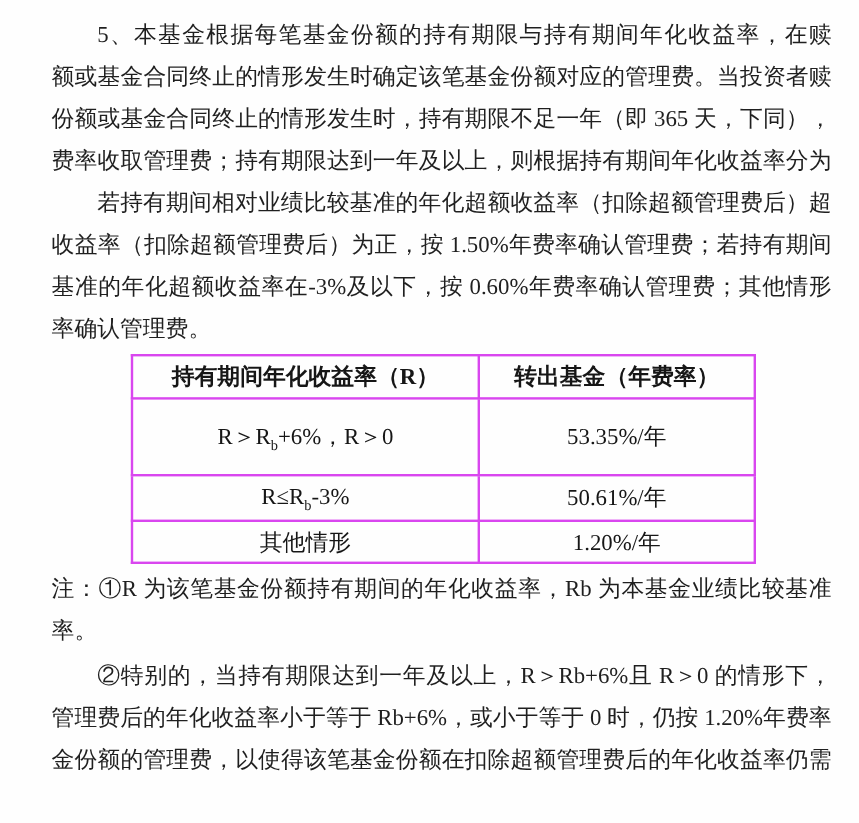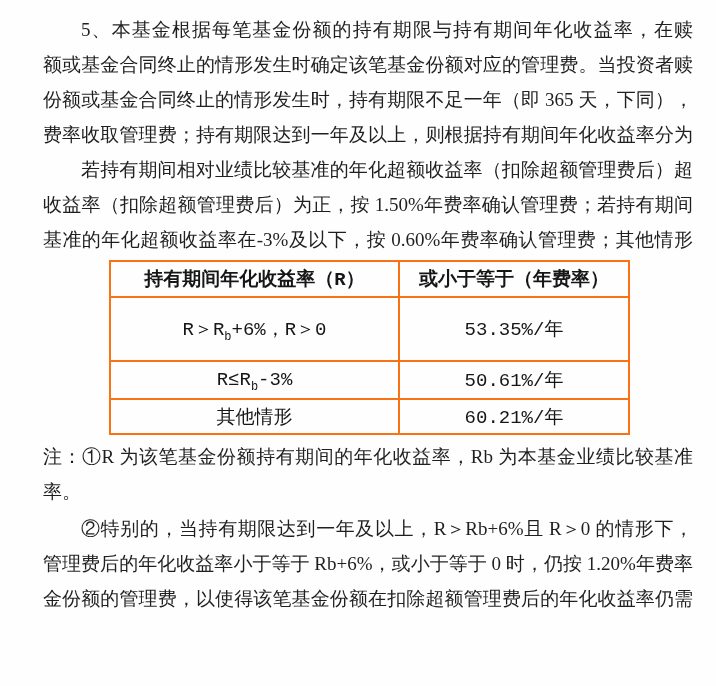--- a/index.html
+++ b/index.html
@@ -35,27 +35,26 @@
   .line.first {
     text-indent: 38px;
   }
   table.rate {
     border-collapse: collapse;
     table-layout: fixed;
     width: 519px;
     margin: 3px 0 0 66px;
   }
   table.rate th, table.rate td {
-    border: 2px solid #f97316;
+    border: 2px solid #d946ef;
     text-align: center;
     vertical-align: middle;
     padding: 0;
     font-size: 19px;
     color: #161616;
-    font-family: Liberation Mono, monospace;
   }
   table.rate th { font-weight: bold; height: 34px; }
   tr.r1 td { height: 62px; }
   tr.r2 td { height: 36px; }
   tr.r3 td { height: 33px; }
   sub.rb {
     font-size: 12px;
     line-height: 0;
   }
   .note { margin-top: 4px; }
@@ -70,45 +69,46 @@
     <div class="line j first">5、本基金根据每笔基金份额的持有期限与持有期间年化收益率，在赎回、转出基金份</div>
     <div class="line j">额或基金合同终止的情形发生时确定该笔基金份额对应的管理费。当投资者赎回、转出基金</div>
     <div class="line j">份额或基金合同终止的情形发生时，持有期限不足一年（即 365 天，下同），则按 1.20%年</div>
     <div class="line j">费率收取管理费；持有期限达到一年及以上，则根据持有期间年化收益率分为以下三种情况，</div>
   </div>
 
   <div class="para">
     <div class="line j first">若持有期间相对业绩比较基准的年化超额收益率（扣除超额管理费后）超过 6%且持有</div>
     <div class="line j">收益率（扣除超额管理费后）为正，按 1.50%年费率确认管理费；若持有期间相对业绩比较</div>
     <div class="line j">基准的年化超额收益率在-3%及以下，按 0.60%年费率确认管理费；其他情形按 1.20%年费</div>
+    <div class="line">率确认管理费。</div>
   </div>
 
   <table class="rate">
     <colgroup>
       <col style="width:289px">
       <col style="width:230px">
     </colgroup>
     <thead>
       <tr>
         <th>持有期间年化收益率（R）</th>
-        <th>或小于等于（年费率）</th>
+        <th>转出基金（年费率）</th>
       </tr>
     </thead>
     <tbody>
       <tr class="r1">
         <td><span>R＞R</span><sub class="rb">b</sub><span>+6%，R＞0</span></td>
         <td>53.35%/年</td>
       </tr>
       <tr class="r2">
         <td><span>R≤R</span><sub class="rb">b</sub><span>-3%</span></td>
         <td>50.61%/年</td>
       </tr>
       <tr class="r3">
         <td><span>其他情形</span><sub class="rb"></sub><span></span></td>
-        <td>60.21%/年</td>
+        <td>1.20%/年</td>
       </tr>
     </tbody>
   </table>
 
   <div class="para note">
     <div class="line j">注：①R 为该笔基金份额持有期间的年化收益率，Rb 为本基金业绩比较基准同期年化收益</div>
     <div class="line">率。</div>
   </div>
 
   <div class="para p3">

